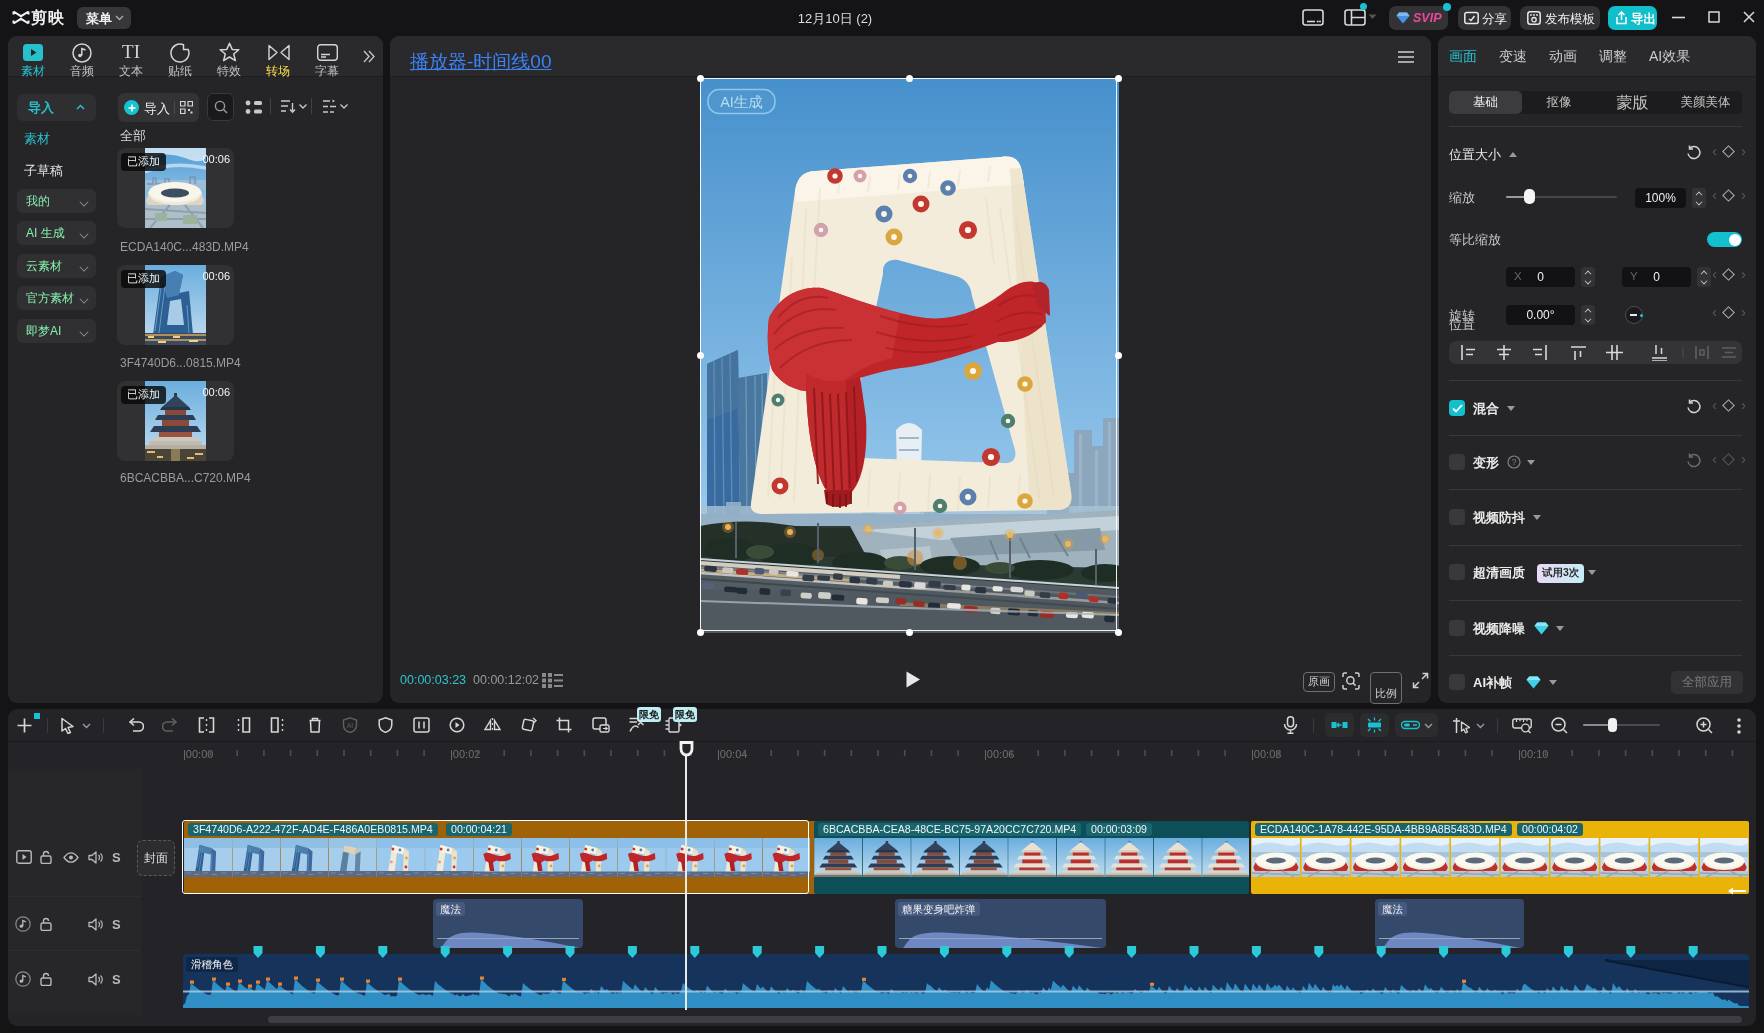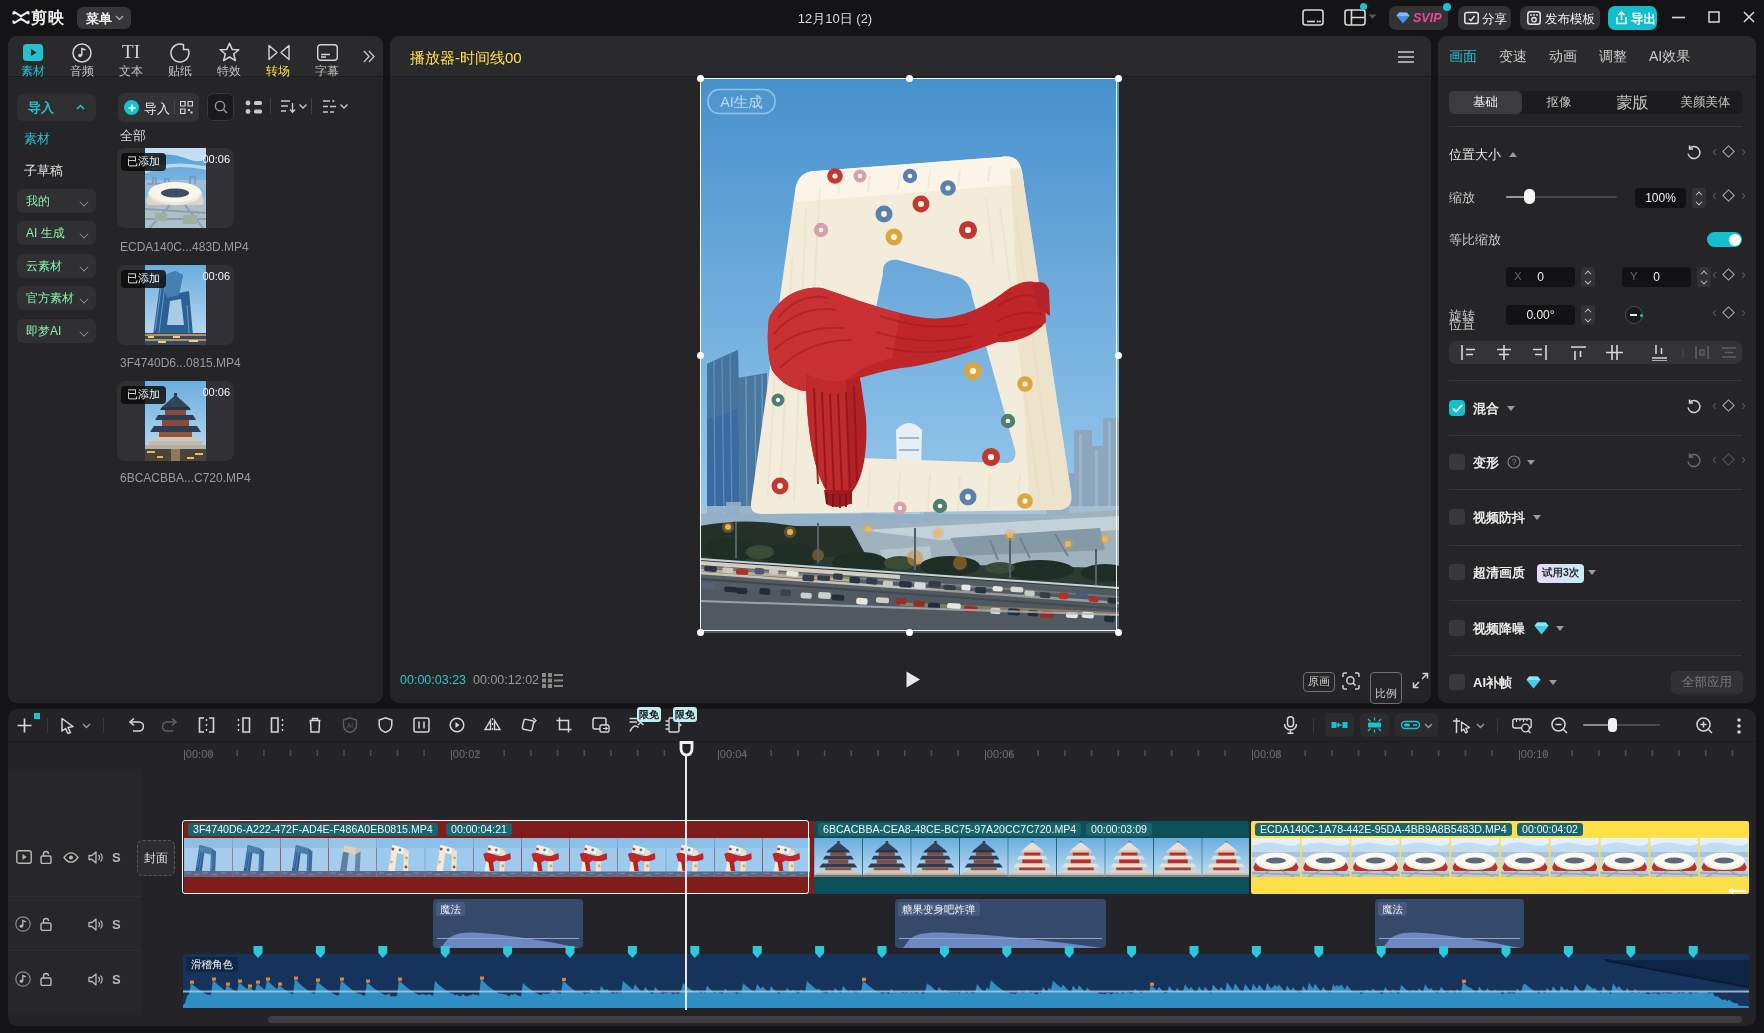--- a/index.html
+++ b/index.html
@@ -374,21 +374,21 @@
           </svg>
       <div class="badge-added">已添加</div>
           <div class="badge-dur">00:06</div>
     </div>
     <div class="abs" style="left:120px;top:435px;font-size:12px;color:#9b9b9b;">6BCACBBA...C720.MP4</div>
   </div>
 </div>
 
 <div class="panel" id="playerpanel" style="left:390px;top:36px;width:1041px;height:667px;">
   <div class="phead"></div>
-  <div class="abs" style="left:20px;top:13px;font-size:15px;color:#fde047;">播放器-时间线00</div>
+  <div class="abs" style="left:20px;top:13px;font-size:19px;color:#3b82f6;text-decoration:underline;">播放器-时间线00</div>
   <svg class="abs" style="left:1008px;top:15px;" width="16" height="12" viewBox="0 0 16 12">
         <path d="M0 1 h16 M0 6 h16 M0 11 h16" stroke="#cfcfcf" stroke-width="1.4"></path>
       </svg>
   <div id="preview" style="position:absolute;left:310px;top:42px;width:419px;height:555px;">
   <svg width="419" height="555" viewBox="0 0 419 555">
     <rect width="419" height="555" fill="url(#skyg)"></rect>
 
     <path d="M7 286 L38 272 L40 440 L7 440 Z" fill="#3a6ba0"></path>
     <path d="M7 286 L38 272 L39 330 L7 342 Z" fill="#44749e"></path>
     <path d="M14 283 L15 440 M22 280 L24 440 M30 276 L32 440" stroke="#5d8cb5" stroke-width="1.4"></path>
@@ -1044,21 +1044,21 @@
           <path d="M3.5 6 V4 A2.5 2.5 0 0 1 8.5 4" stroke="#b9b9b9" stroke-width="1.4" fill="none"></path>
         </svg>
 <svg class="abs" style="left:88px;top:264px;" width="15" height="13" viewBox="0 0 15 13">
           <path d="M1 4.5 H4 L8 1 V12 L4 8.5 H1 Z" stroke="#b9b9b9" stroke-width="1.3" fill="none" stroke-linejoin="round"></path>
           <path d="M10.5 4 A3.5 3.5 0 0 1 10.5 9 M12.5 2.5 A5.5 5.5 0 0 1 12.5 10.5" stroke="#b9b9b9" stroke-width="1.2" fill="none"></path>
         </svg>
 <div class="abs" style="left:112px;top:263px;font-size:13px;font-weight:700;color:#b9b9b9;">S</div>
 <div class="abs" style="left:137px;top:131px;width:38px;height:36px;background:#2d2d30;border:1px dashed #5a5a5e;border-radius:6px;text-align:center;line-height:34px;font-size:12px;color:#e0e0e0;">封面</div>
 </div>
 <div id="clipwrap" style="position:absolute;left:-8px;top:0;width:0;height:0;">
-        <div class="abs" style="left:184px;top:112px;width:671px;height:73px;background:#7f1d1d;border-radius:2px;overflow:hidden;">
+        <div class="abs" style="left:184px;top:112px;width:671px;height:73px;background:#a16207;border-radius:2px;overflow:hidden;">
           <div class="abs" style="left:4px;top:2px;height:13px;padding:0 5px;background:#1a646e;border-radius:3px;font-size:10.6px;line-height:13px;color:#eef4f4;">3F4740D6-A222-472F-AD4E-F486A0EB0815.MP4</div>
           <div class="abs" style="left:262px;top:2px;height:13px;padding:0 5px;background:#1a646e;border-radius:3px;font-size:10.6px;line-height:13px;color:#eef4f4;">00:00:04:21</div>
           <svg class="abs" style="left:0;top:17px;" width="626" height="39">
             <use href="#t-glass" x="0.0" y="0" width="48.2" height="39"></use>
             <use href="#t-glass" x="48.2" y="0" width="48.2" height="39"></use>
             <use href="#t-glass" x="96.4" y="0" width="48.2" height="39"></use>
             <use href="#t-trans" x="144.6" y="0" width="48.2" height="39"></use>
             <use href="#t-knit" x="192.8" y="0" width="48.2" height="39"></use>
             <use href="#t-knit" x="241.0" y="0" width="48.2" height="39"></use>
             <use href="#t-scarf" x="289.2" y="0" width="48.2" height="39"></use>
@@ -1079,21 +1079,21 @@
             <use href="#t-temple1" x="48.5" y="0" width="48.5" height="39"></use>
             <use href="#t-temple1" x="97.0" y="0" width="48.5" height="39"></use>
             <use href="#t-temple1" x="145.5" y="0" width="48.5" height="39"></use>
             <use href="#t-temple2" x="194.0" y="0" width="48.5" height="39"></use>
             <use href="#t-temple2" x="242.5" y="0" width="48.5" height="39"></use>
             <use href="#t-temple2" x="291.0" y="0" width="48.5" height="39"></use>
             <use href="#t-temple2" x="339.5" y="0" width="48.5" height="39"></use>
             <use href="#t-temple2" x="388.0" y="0" width="48.5" height="39"></use>
           </svg>
         </div>
-<div class="abs" style="left:1251px;top:112px;width:498px;height:73px;background:#fde047;border-radius:2px;overflow:hidden;">
+<div class="abs" style="left:1251px;top:112px;width:498px;height:73px;background:#eab308;border-radius:2px;overflow:hidden;">
           <div class="abs" style="left:4px;top:2px;height:13px;padding:0 5px;background:#1a646e;border-radius:3px;font-size:10.6px;line-height:13px;color:#eef4f4;">ECDA140C-1A78-442E-95DA-4BB9A8B5483D.MP4</div>
           <div class="abs" style="left:266px;top:2px;height:13px;padding:0 5px;background:#1a646e;border-radius:3px;font-size:10.6px;line-height:13px;color:#eef4f4;">00:00:04:02</div>
           <svg class="abs" style="left:0;top:17px;" width="498" height="39">
             <use href="#t-stad" x="0.0" y="0" width="49.8" height="39"></use>
             <use href="#t-stad" x="49.8" y="0" width="49.8" height="39"></use>
             <use href="#t-stad" x="99.6" y="0" width="49.8" height="39"></use>
             <use href="#t-stad" x="149.4" y="0" width="49.8" height="39"></use>
             <use href="#t-stad" x="199.2" y="0" width="49.8" height="39"></use>
             <use href="#t-stad" x="249.0" y="0" width="49.8" height="39"></use>
             <use href="#t-stad" x="298.8" y="0" width="49.8" height="39"></use>

